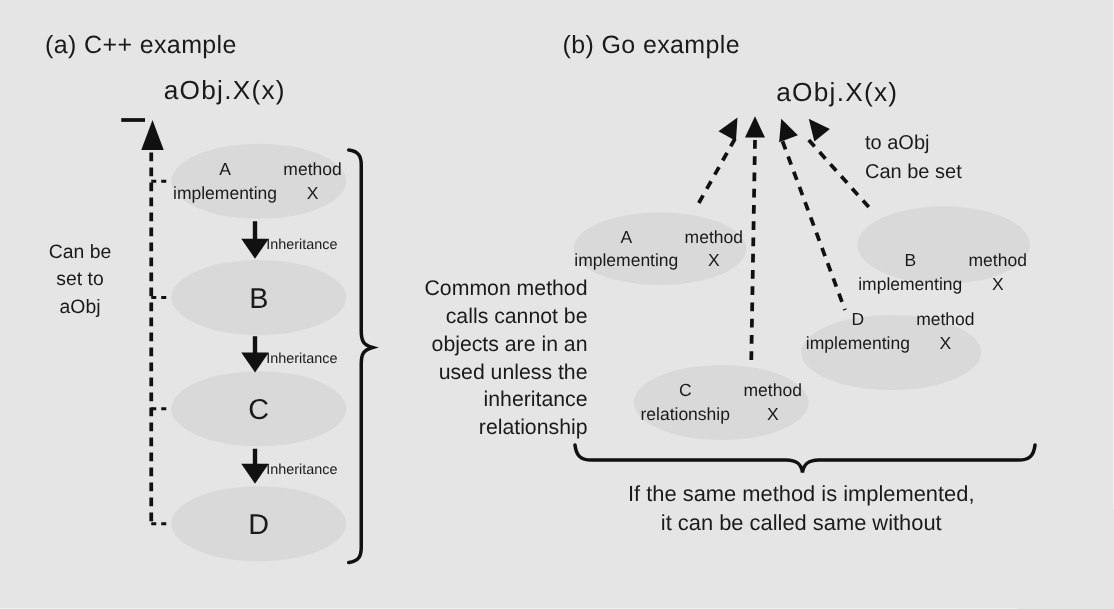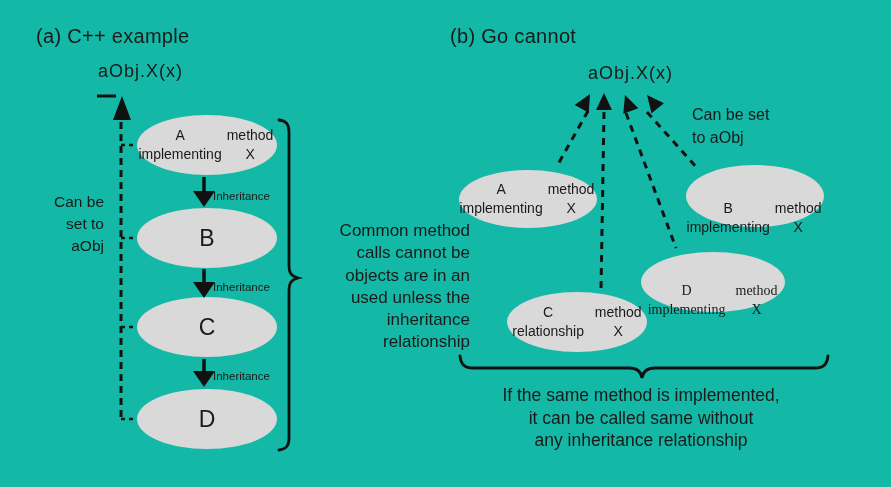--- a/index.html
+++ b/index.html
@@ -5,42 +5,42 @@
   :root {
     --ellipse-fill: #d9d9d9;
     --line-color: #111111;
     --text-color: #1a1a1a;
   }
   html, body { margin: 0; padding: 0; background: #ffffff; }
   #canvas {
     position: relative;
     width: 891px;
     height: 487px;
-    background: #14b8a6;
+    background: #e5e5e5;
     font-family: "Liberation Sans", sans-serif;
     color: var(--text-color);
     overflow: hidden;
   }
   #shapes { position: absolute; left: 0; top: 0; }
   .abs { position: absolute; }
   .ell { fill: var(--ellipse-fill); stroke: none; }
   .ln  { stroke: var(--line-color); fill: none; }
   .fl  { fill: var(--line-color); stroke: none; }
   .brace { stroke: var(--line-color); fill: none; stroke-width: 2.8; stroke-linecap: round; }
   .title { font-size: 20px; letter-spacing: 0.3px; white-space: nowrap; }
-  .call  { font-size: 18px; letter-spacing: 1px; white-space: nowrap; }
+  .call  { font-size: 21px; letter-spacing: 1px; white-space: nowrap; margin-left: 33px; }
   .node-text {
     display: flex; flex-direction: row;
     align-items: center; justify-content: center;
     text-align: center;
     font-size: 14px; line-height: 19px;
   }
   .node-letter { font-size: 23px; line-height: 32px; text-align: center; }
   .edge-label { font-size: 11.5px; white-space: nowrap; }
-  .side-note-a { font-size: 15.5px; line-height: 22px; text-align: right; }
+  .side-note-a { font-size: 15.5px; line-height: 22px; text-align: center; }
   .side-note-b { font-size: 16px; line-height: 23px; text-align: left; }
   .annot-a { font-size: 17px; line-height: 22.3px; text-align: right; }
   .annot-b { font-size: 17.5px; line-height: 22.5px; text-align: center; }
   .nw { white-space: nowrap; }
 </style>
 </head>
 <body>
 
 <div id="canvas">
 
@@ -109,44 +109,43 @@
 
   <div class="abs annot-a" style="left:300px; top:220px; width:170px;">
     <div class="nw">Common method</div>
     <div class="nw">calls cannot be</div>
     <div class="nw">objects are in an</div>
     <div class="nw">used unless the</div>
     <div class="nw">inheritance</div>
     <div class="nw">relationship</div>
   </div>
 
-  <div class="abs title" style="left:450px; top:25px;">(b) Go cannot</div>
+  <div class="abs title" style="left:450px; top:25px;">(b) Go example</div>
   <div class="abs call" style="left:588px; top:63px;">aObj.X(x)</div>
 
   <div class="abs side-note-b" style="left:692px; top:103px; width:120px;">
+    <div>to aObj</div>
     <div>Can be set</div>
-    <div>to aObj</div>
   </div>
 
   <div class="abs node-text" style="left:458px; top:178px; width:140px; height:42px;">
     <div>A implementing</div>
     <div>method X</div>
   </div>
   <div class="abs node-text" style="left:685px; top:175px; width:140px; height:42px;margin-top:22px;">
     <div>B implementing</div>
     <div>method X</div>
   </div>
-  <div class="abs node-text" style="left:643px; top:279px; width:140px; height:42px;font-family:Liberation Serif, serif;">
+  <div class="abs node-text" style="left:643px; top:244px; width:140px; height:42px;">
     <div>D implementing</div>
     <div>method X</div>
   </div>
   <div class="abs node-text" style="left:507px; top:301px; width:140px; height:42px;">
     <div>C relationship</div>
     <div>method X</div>
   </div>
 
   <div class="abs annot-b" style="left:449px; top:384px; width:384px;">
     <div class="nw">If the same method is implemented,</div>
     <div class="nw">it can be called same without</div>
-    <div class="nw">any inheritance relationship</div>
   </div>
 
 </div>
 
 </body></html>

